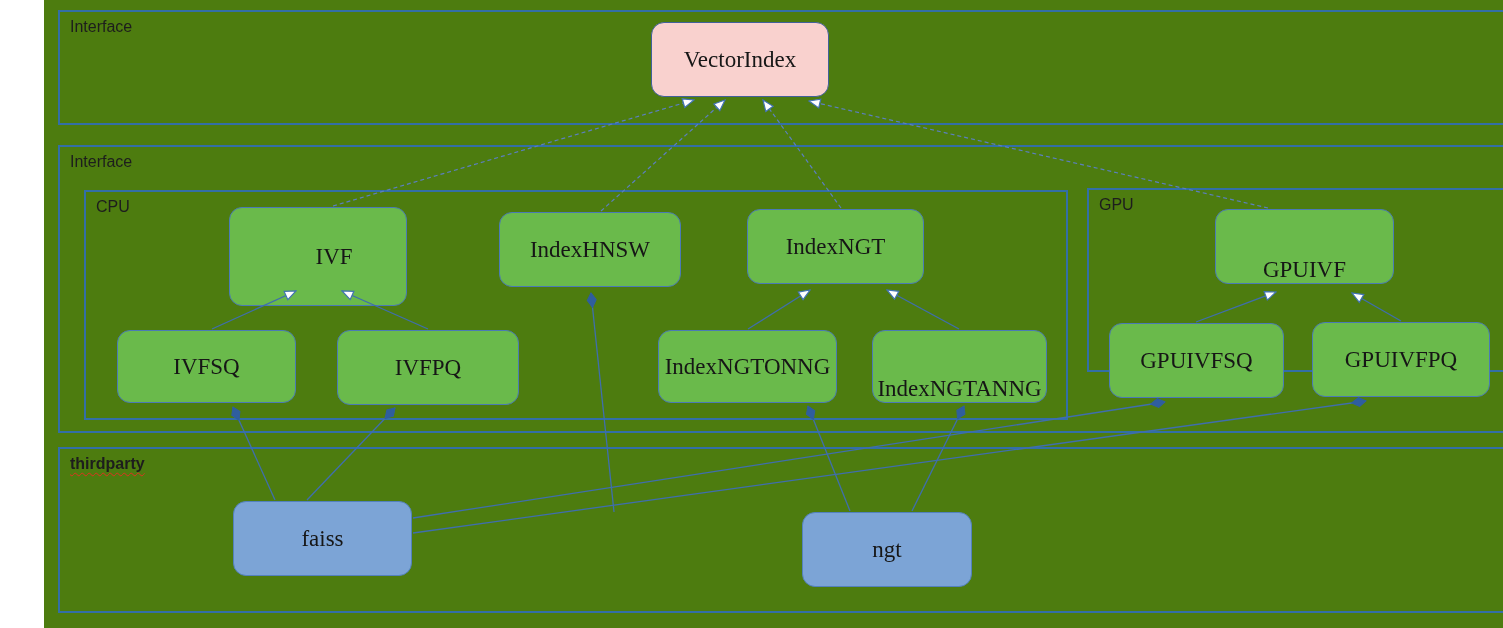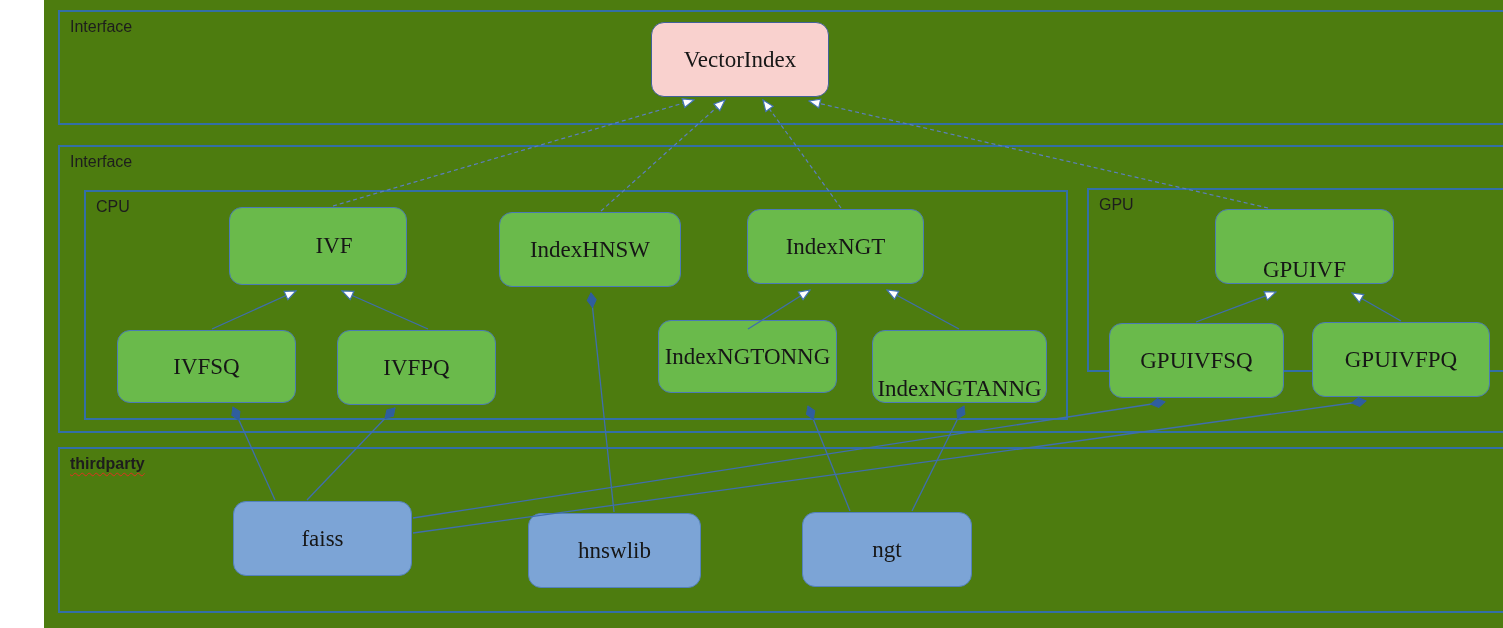--- a/index.html
+++ b/index.html
@@ -85,41 +85,41 @@
   </div>
 
   <div class="section" style="left:14px; top:447px; width:1472px; height:166px;font-weight:bold;">
     <span class="section-label wavy">thirdparty</span>
   </div>
 
   <div class="node pink" style="left:607px; top:22px; width:178px; height:75px;">
     <span>VectorIndex</span>
   </div>
 
-  <div class="node green" style="left:185px; top:207px; width:178px; height:78px;padding-left:32px;">
+  <div class="node green" style="left:185px; top:207px; width:178px; height:99px;padding-left:32px;">
     <span>IVF</span>
   </div>
 
   <div class="node green" style="left:455px; top:212px; width:182px; height:75px;">
     <span>IndexHNSW</span>
   </div>
 
   <div class="node green" style="left:703px; top:209px; width:177px; height:75px;">
     <span>IndexNGT</span>
   </div>
 
   <div class="node green" style="left:73px; top:330px; width:179px; height:73px;">
     <span>IVFSQ</span>
   </div>
 
-  <div class="node green" style="left:293px; top:330px; width:159px; height:75px;">
+  <div class="node green" style="left:293px; top:330px; width:182px; height:75px;">
     <span>IVFPQ</span>
   </div>
 
-  <div class="node green" style="left:614px; top:320px; width:179px; height:73px;">
+  <div class="node green" style="left:614px; top:330px; width:179px; height:73px;">
     <span>IndexNGTONNG</span>
   </div>
 
   <div class="node green" style="left:828px; top:330px; width:175px; height:73px;align-items:flex-end;">
     <span>IndexNGTANNG</span>
   </div>
 
   <div class="node green" style="left:1171px; top:209px; width:179px; height:75px;align-items:flex-end;">
     <span>GPUIVF</span>
   </div>
@@ -129,23 +129,20 @@
   </div>
 
   <div class="node green" style="left:1268px; top:322px; width:178px; height:75px;">
     <span>GPUIVFPQ</span>
   </div>
 
   <div class="node blue" style="left:189px; top:501px; width:179px; height:75px;">
     <span>faiss</span>
   </div>
 
-  <div class="node blue" style="left:484px; top:513px; width:173px; height:75px;">
-    <span>hnswlib</span>
-  </div>
 
   <div class="node blue" style="left:758px; top:512px; width:170px; height:75px;">
     <span>ngt</span>
   </div>
 
   <svg id="edges" viewBox="0 0 1503 628" xmlns="http://www.w3.org/2000/svg">
     <defs>
       <marker id="hollowArrow" markerUnits="userSpaceOnUse" markerWidth="14" markerHeight="12" refX="12.5" refY="6" orient="auto">
         <path d="M1.5,1.5 L12.5,6 L1.5,10.5 Z" fill="#ffffff" stroke="#4273b2" stroke-width="1.2"></path>
       </marker>

